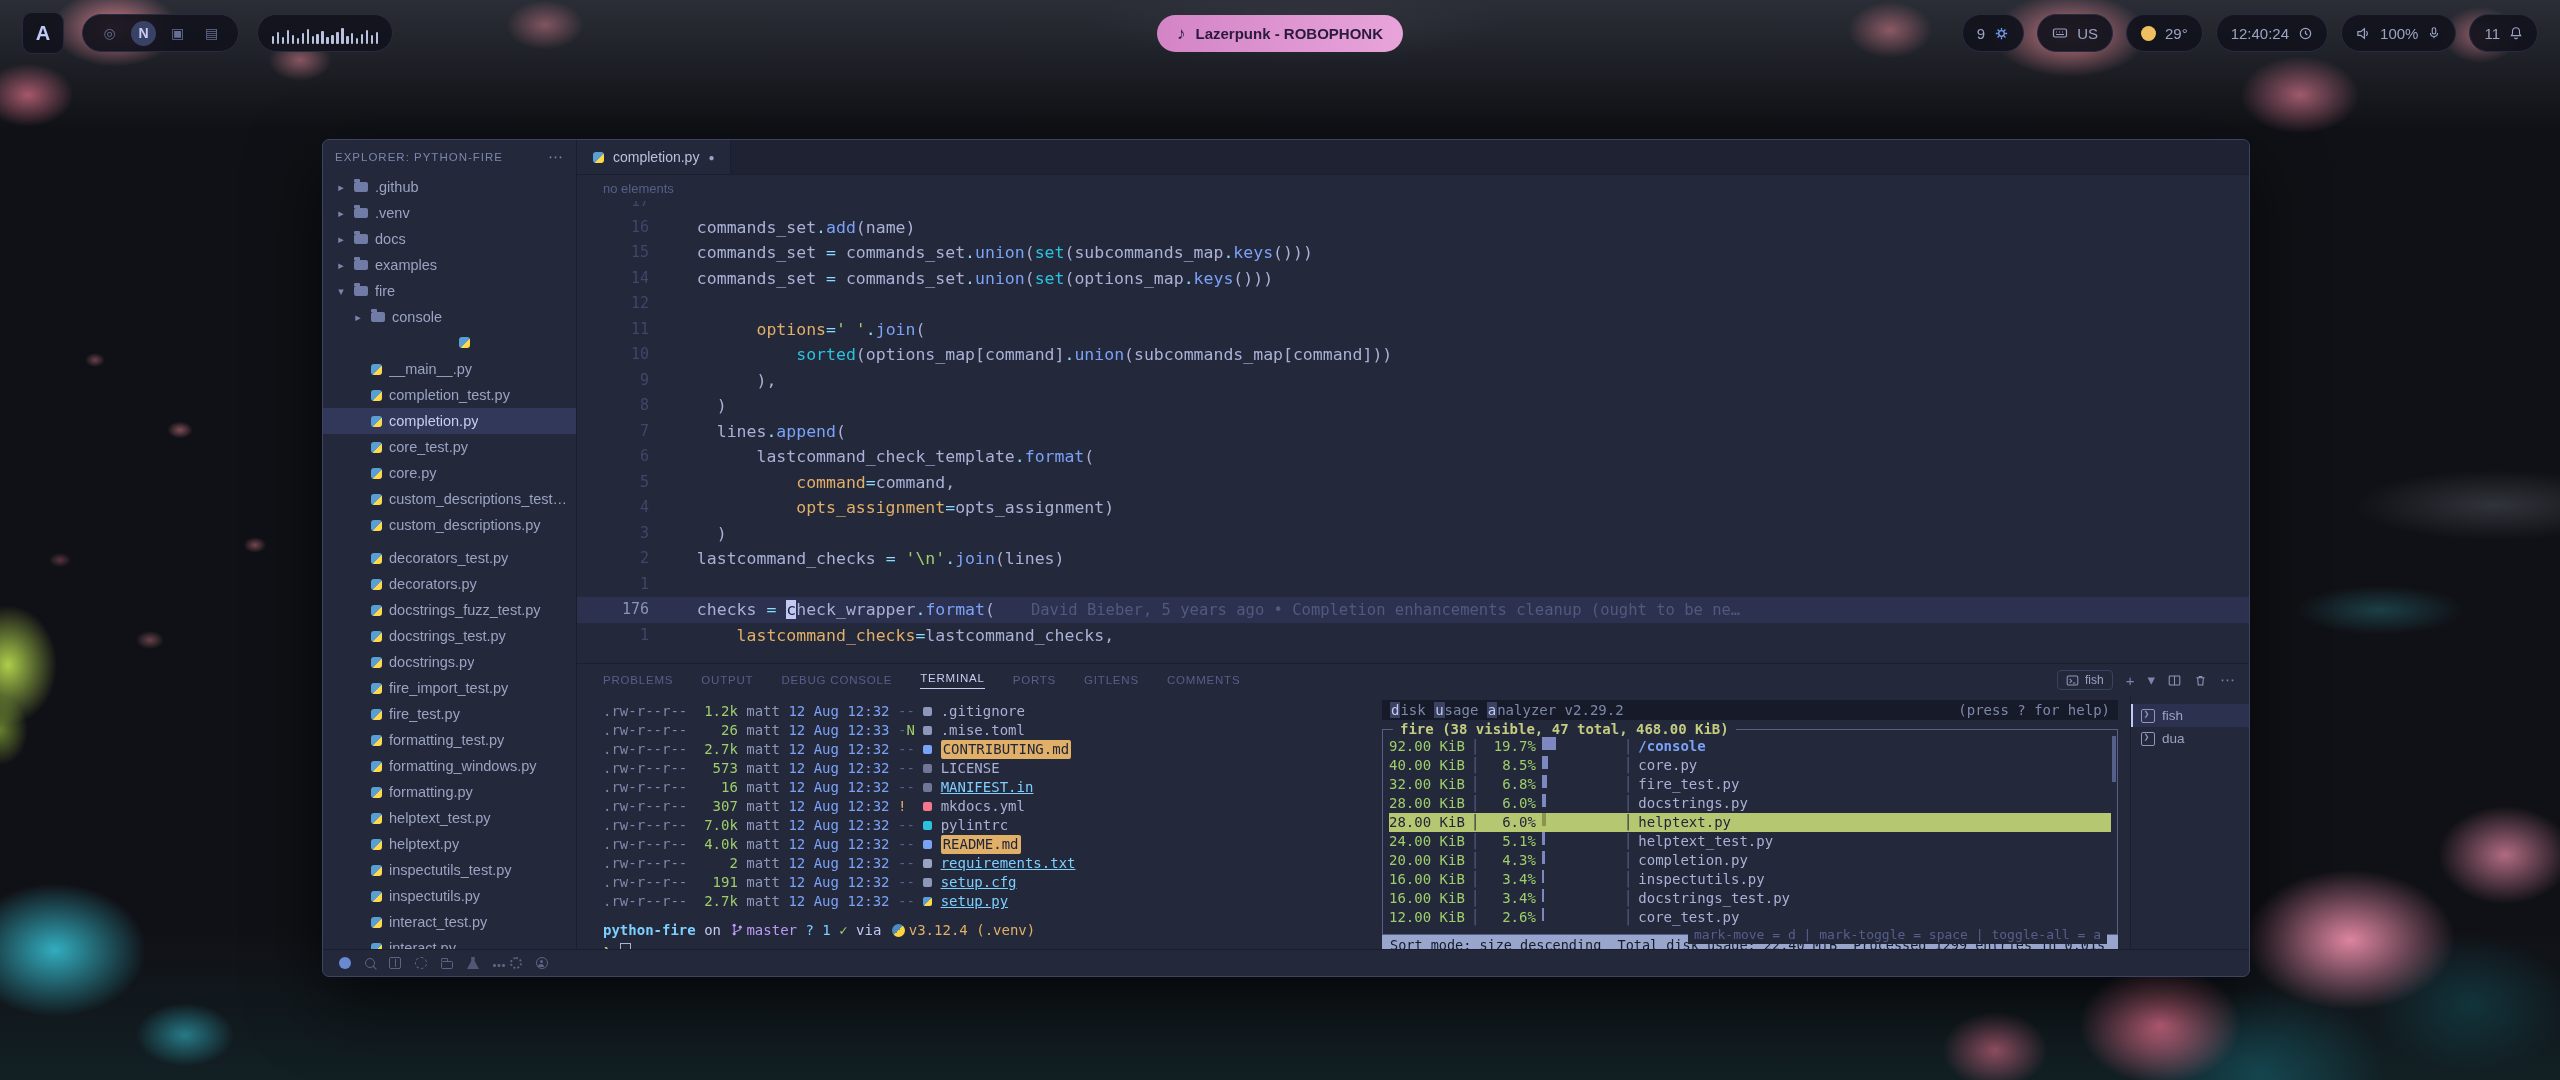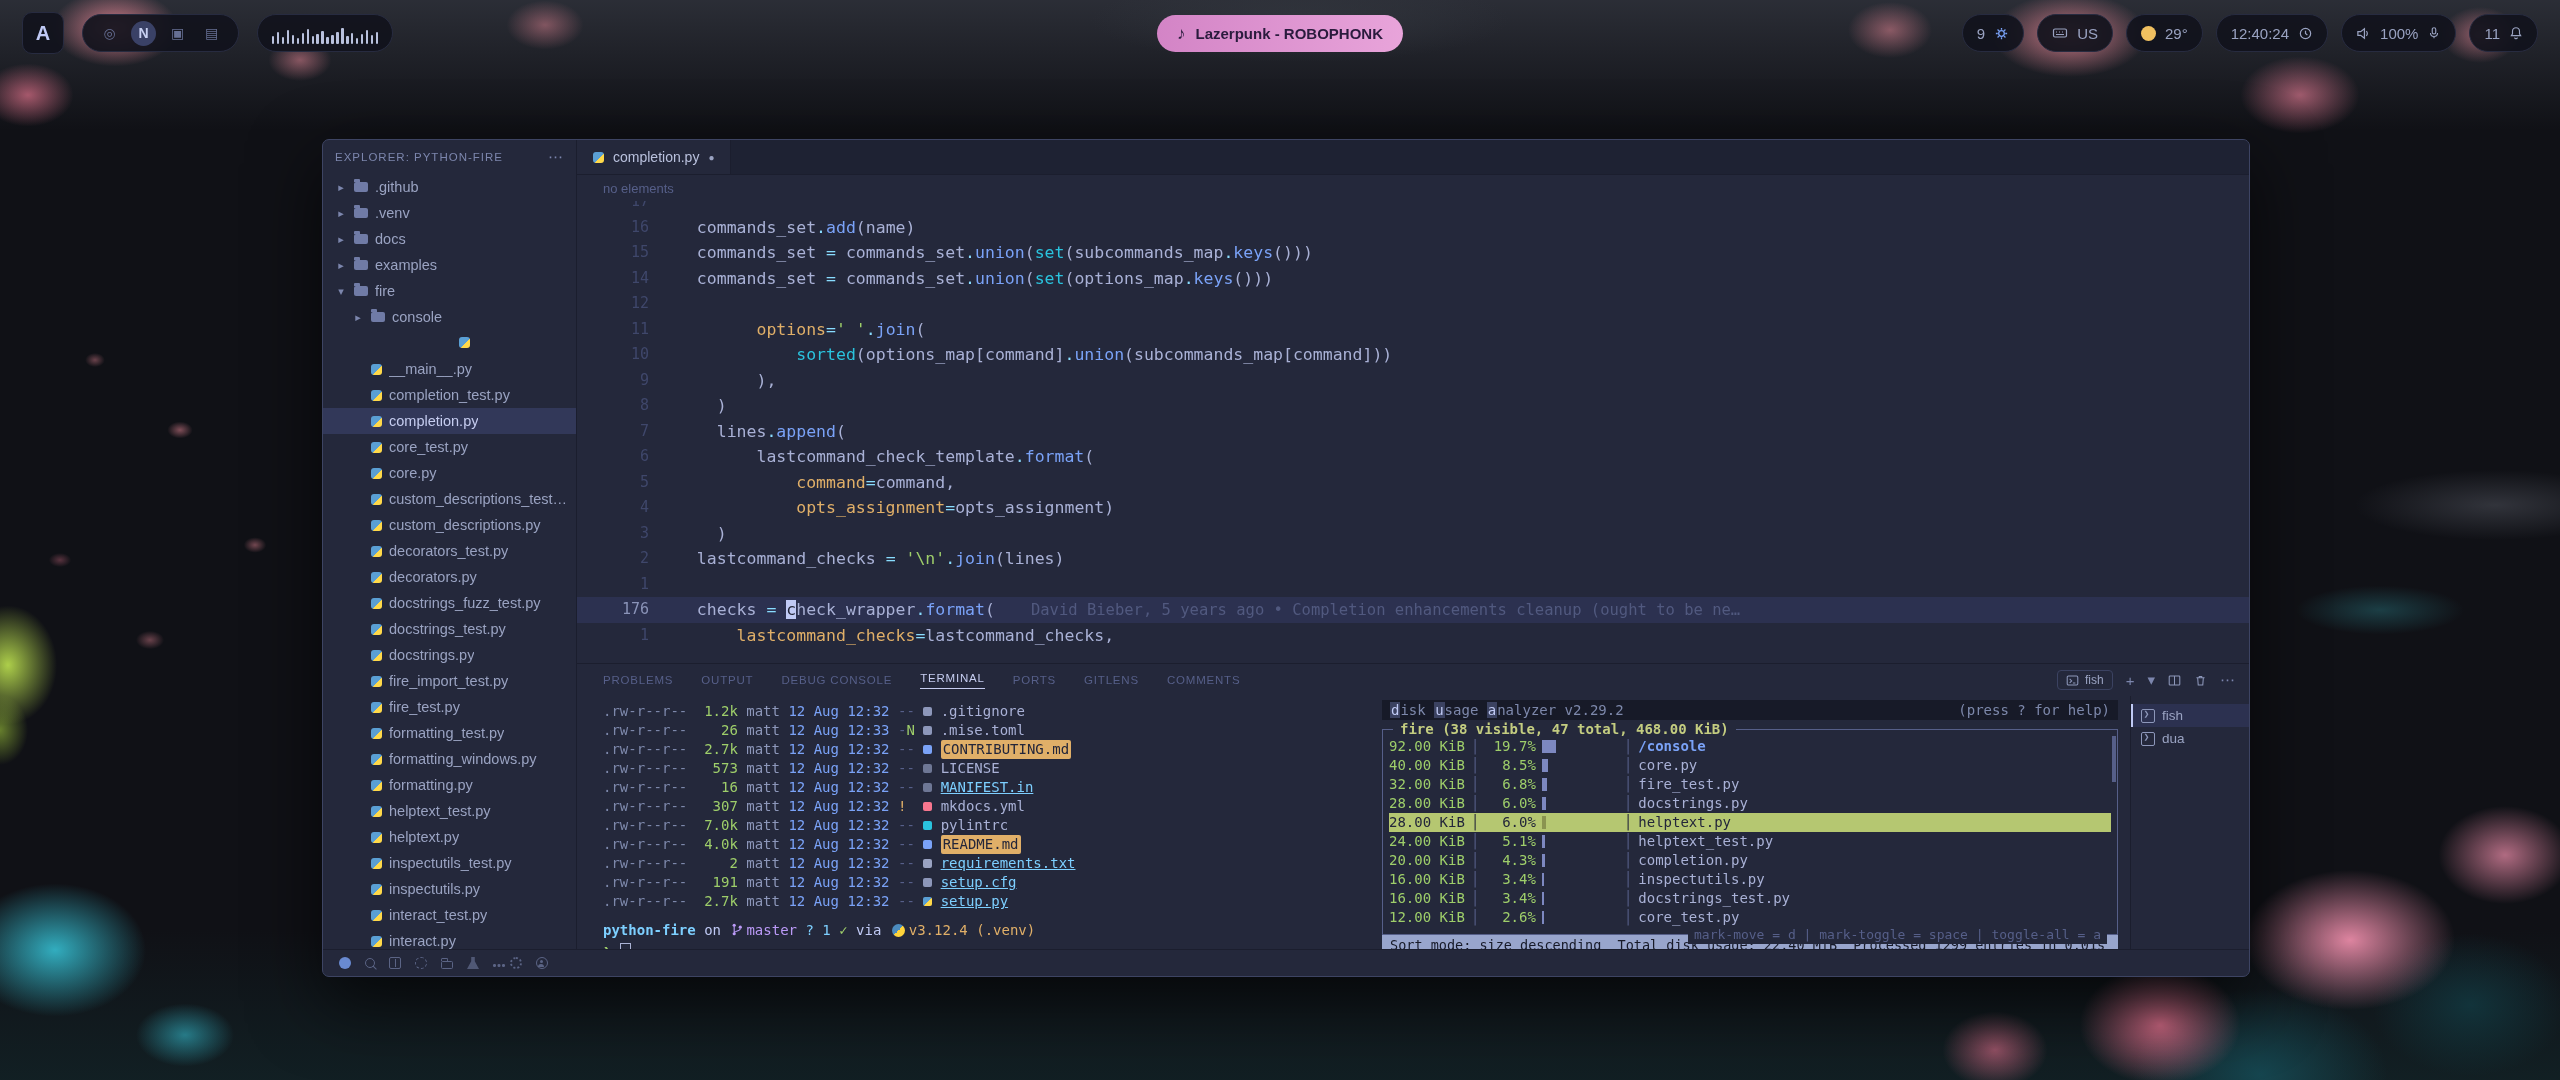--- a/index.html
+++ b/index.html
@@ -137,21 +137,21 @@
 
   .term-right{width:760px;flex:none;padding:4px 12px 0 12px;font-family:"DejaVu Sans Mono",monospace;
               font-size:14px;line-height:19px;color:#a9b1d6;display:flex;flex-direction:column;
               overflow:hidden;box-sizing:border-box}
   .dua-head{display:flex;height:20px;line-height:20px;background:#171a28;padding:0 8px;color:#7d88ab;flex:none}
   .hot{color:#c0caf5;background:#3b4261;padding:0 1px}
   .dua-help{margin-left:auto}
   .dua-box{border:1px solid #565f89;margin-top:9px;position:relative;padding:7px 6px;flex:none}
   .dua-title{position:absolute;top:-10px;left:10px;background:#24283b;padding:0 7px;color:#c3cc80;font-weight:bold}
   .dua-keys{position:absolute;bottom:-10px;right:10px;background:#24283b;padding:0 6px;color:#565f89;font-size:13px}
-  .dua-row{display:flex;height:19px;align-items:center;white-space:pre;cursor:pointer}
+  .dua-row{display:flex;height:19px;white-space:pre;cursor:pointer}
   .du-size{width:9ch;text-align:right;color:#9ece6a}
   .du-sep{color:#565f89;padding:0 6px}
   .du-pct{width:6ch;text-align:right;color:#9ece6a}
   .du-bar{width:70px;height:13px;margin:0 6px;position:relative;flex:none}
   .du-bar i{position:absolute;left:0;top:0;bottom:0;background:#7d88c0}
   .du-name{color:#a9b1d6}
   .du-name.dir{color:#7aa2f7;font-weight:bold}
   .dua-row.sel{background:#b5c771}
   .dua-row.sel .du-size,.dua-row.sel .du-pct,.dua-row.sel .du-sep,.dua-row.sel .du-name{color:#23263a}
   .dua-row.sel .du-bar i{background:#8a9450}
@@ -352,21 +352,21 @@
           <div class="tree-row" style="padding-left: 29px;">
             <span class="chev"></span>
             <span class="py-ic"></span>
             <span class="tree-label">custom_descriptions_test…</span>
           </div>
           <div class="tree-row" style="padding-left: 29px;">
             <span class="chev"></span>
             <span class="py-ic"></span>
             <span class="tree-label">custom_descriptions.py</span>
           </div>
-          <div class="tree-row" style="padding-left: 29px;">
+          <div class="tree-row" style="padding-left: 29px; margin-top: 7px;">
             <span class="chev"></span>
             <span class="py-ic"></span>
             <span class="tree-label">decorators_test.py</span>
           </div>
           <div class="tree-row" style="padding-left: 29px;">
             <span class="chev"></span>
             <span class="py-ic"></span>
             <span class="tree-label">decorators.py</span>
           </div>
           <div class="tree-row" style="padding-left: 29px;">

